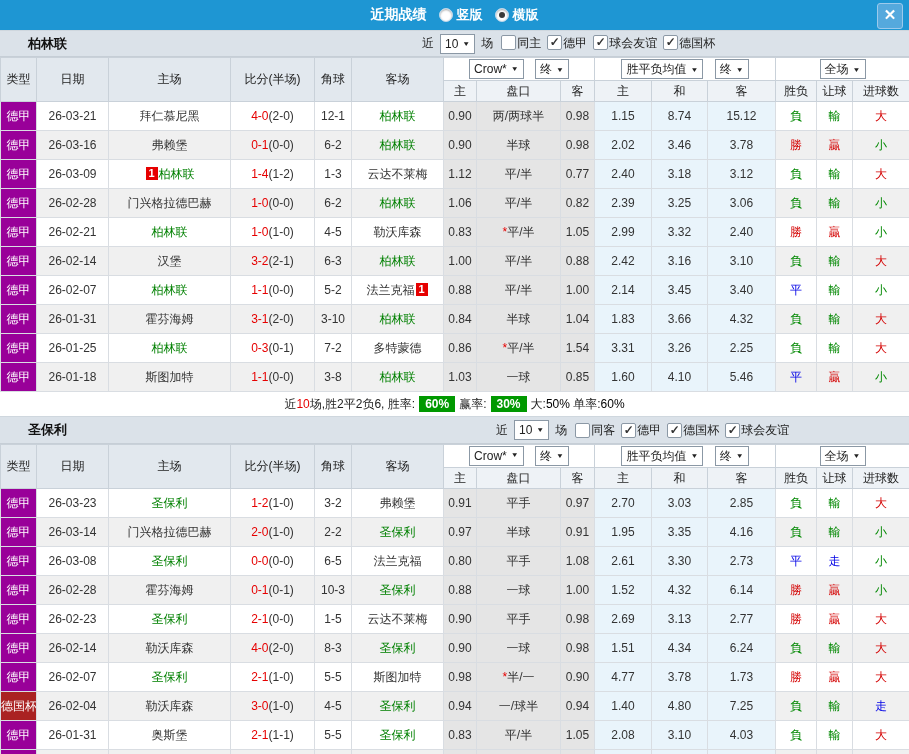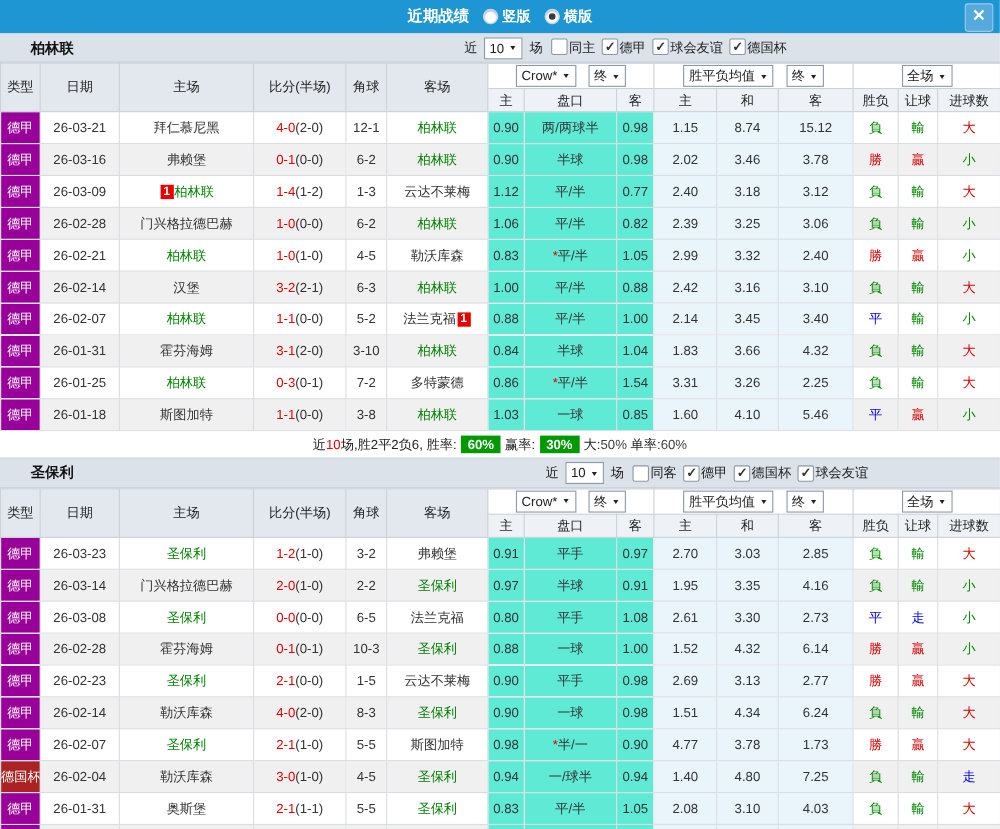--- a/index.html
+++ b/index.html
@@ -24,35 +24,35 @@
   .cb{display:inline-block;width:13px;height:13px;background:#fff;border:1px solid #8b98a5;border-radius:2px;margin-left:6px;line-height:12px;text-align:center;font-size:12px;font-weight:bold;color:#333;cursor:pointer;overflow:hidden;}
   .cb-label{margin-left:1px;}
 
   
   table{width:909px;border-collapse:collapse;table-layout:fixed;}
   thead th{font-weight:normal;font-size:12px;color:#222;border:1px solid #c9d1d9;background:#e2e8ee;padding:0;}
   thead tr.selrow th.group{background:#fff;height:22px;}
   thead tr.subhead th{background:#eef2f6;height:20px;}
   tbody td{border:1px solid #d9dde2;height:28px;text-align:center;font-size:12px;color:#333;padding:0;overflow:hidden;white-space:nowrap;background:#fff;}
   tbody tr.even td{background:#f0f0f0;}
-  tbody td.odds, tbody tr.even td.odds{background:#5eead4;}
+  tbody td.odds, tbody tr.even td.odds{background:#e5e5e5;}
   tbody td.avg, tbody tr.even td.avg{background:#e9f4fb;}
   td.league{color:#fff;}
   .team-green{color:#008000;}
   .score-ft{color:#e60000;}
   .score-ht{color:#333;}
   .star{color:#e60000;}
   .badge-rc{display:inline-block;background:#e60000;color:#fff;font-size:11px;font-weight:bold;line-height:13px;min-width:10px;height:13px;padding:0 1px;margin:0 1px;vertical-align:1px;}
 
   
   .summary{height:24px;background:#fff;display:flex;align-items:center;justify-content:center;font-size:12px;color:#222;}
   .summary span{white-space:pre;}
   .badge-green{background:#009900;color:#fff;font-weight:bold;padding:1px 6px;margin:0 4px;}
   .num-red{color:#e60000;}
-  .num-blue{color:#404040;}
+  .num-blue{color:#000000;}
 </style>
 </head>
 <body>
 
 <div class="titlebar">
   <span class="title">近期战绩</span>
   <span class="radio"></span>
   <span class="radio-label">竖版</span>
   <span class="radio checked"></span>
   <span class="radio-label">横版</span>

